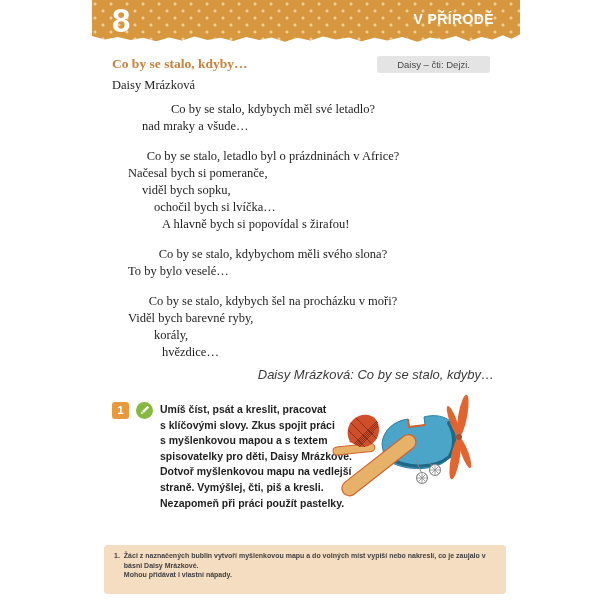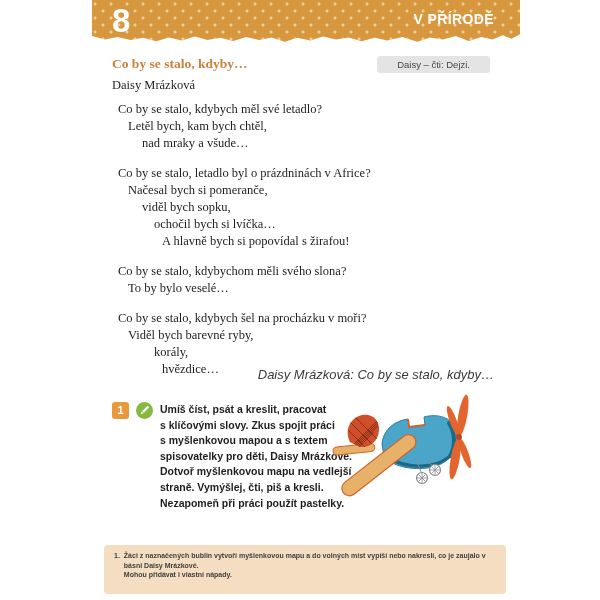--- a/index.html
+++ b/index.html
@@ -45,21 +45,21 @@
   .poem-author {
     font-family:"Liberation Serif", serif; font-size:12.5px;
     color:#1d1d1d; margin-top:6px;
   }
   .stanza { margin-top:13px; }
   .stanza:first-of-type { margin-top:8px; }
   .poem-line {
     font-family:"Liberation Serif", serif; font-size:12.5px;
     line-height:17px; color:#1d1d1d;
   }
-  .indent-0{margin-left:6px;} .indent-1{margin-left:16px;}
+  .indent-0{margin-left:12px;text-align:center;} .indent-1{margin-left:16px;}
   .indent-2{margin-left:30px;} .indent-3{margin-left:42px;}
   .indent-4{margin-left:50px;}
 
   .attribution {
     position:absolute; right:106px; top:367px;
     font-style:italic; font-size:13px; color:#3a3a3a;
   }
 
   
   .task { position:absolute; left:112px; top:402px; display:flex; gap:7px; align-items:flex-start; }
@@ -100,21 +100,20 @@
   </div>
 
   <div class="pron-badge">Daisy – čti: Dejzi.</div>
 
   <div class="poem">
     <div class="poem-title">Co by se stalo, kdyby…</div>
     <div class="poem-author">Daisy Mrázková</div>
     <div>
         <div class="stanza">
           <div class="poem-line indent-0">Co by se stalo, kdybych měl své letadlo?</div>
-          <div class="poem-line indent-1">Letěl bych, kam bych chtěl,</div>
           <div class="poem-line indent-2">nad mraky a všude…</div>
         </div>
         <div class="stanza">
           <div class="poem-line indent-0">Co by se stalo, letadlo byl o prázdninách v Africe?</div>
           <div class="poem-line indent-1">Načesal bych si pomeranče,</div>
           <div class="poem-line indent-2">viděl bych sopku,</div>
           <div class="poem-line indent-3">ochočil bych si lvíčka…</div>
           <div class="poem-line indent-4">A hlavně bych si popovídal s žirafou!</div>
         </div>
         <div class="stanza">

